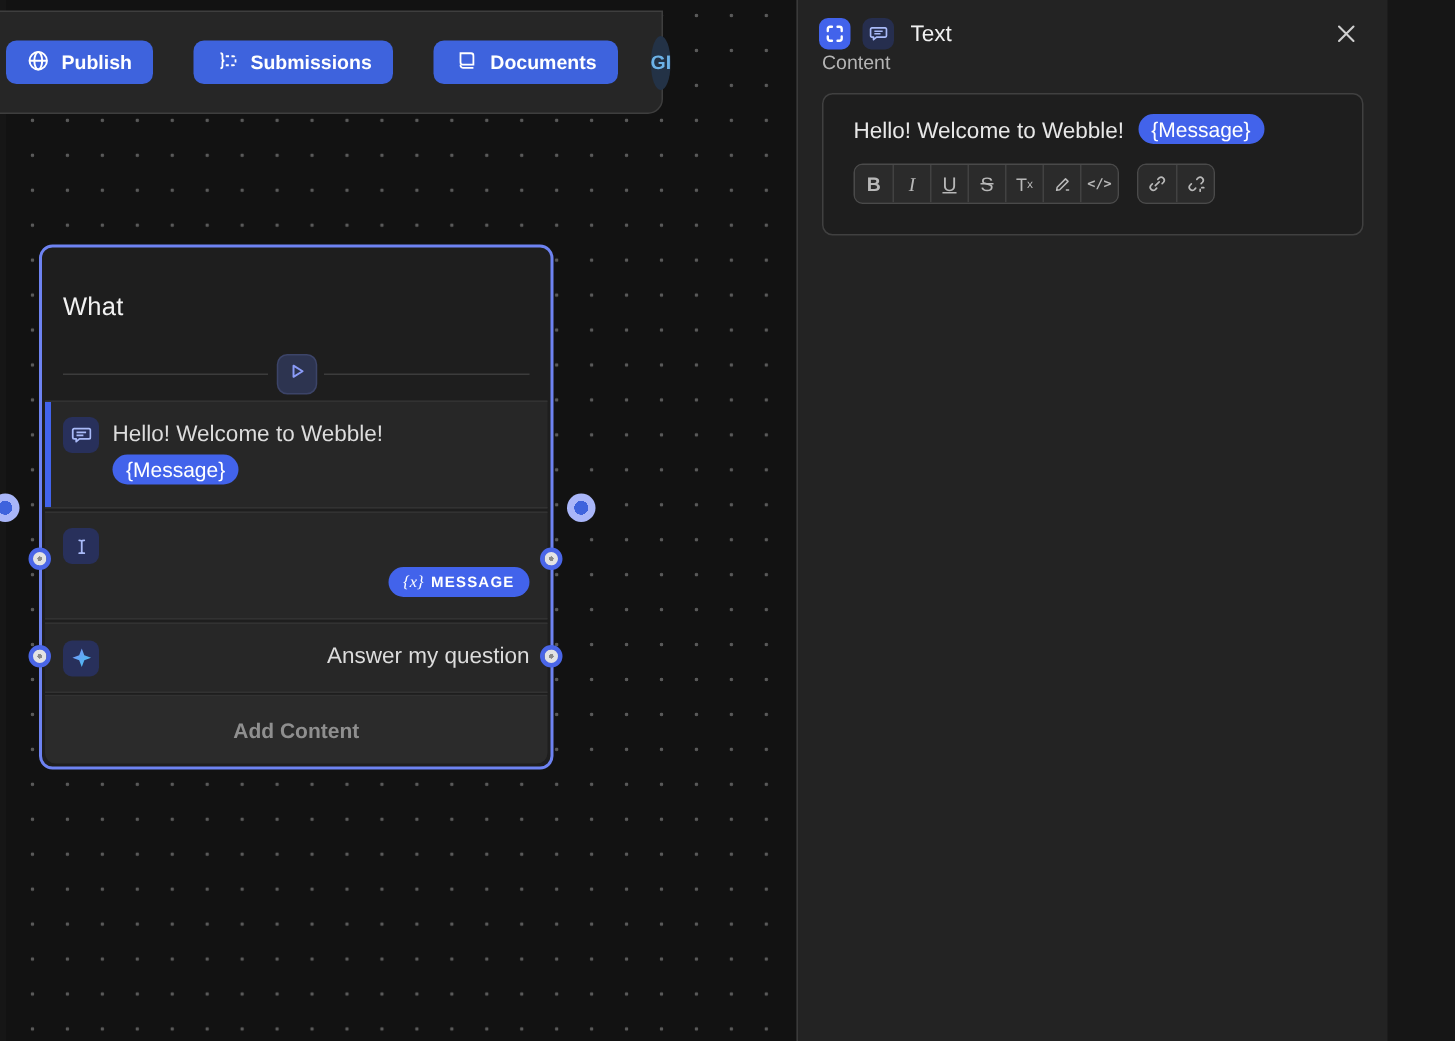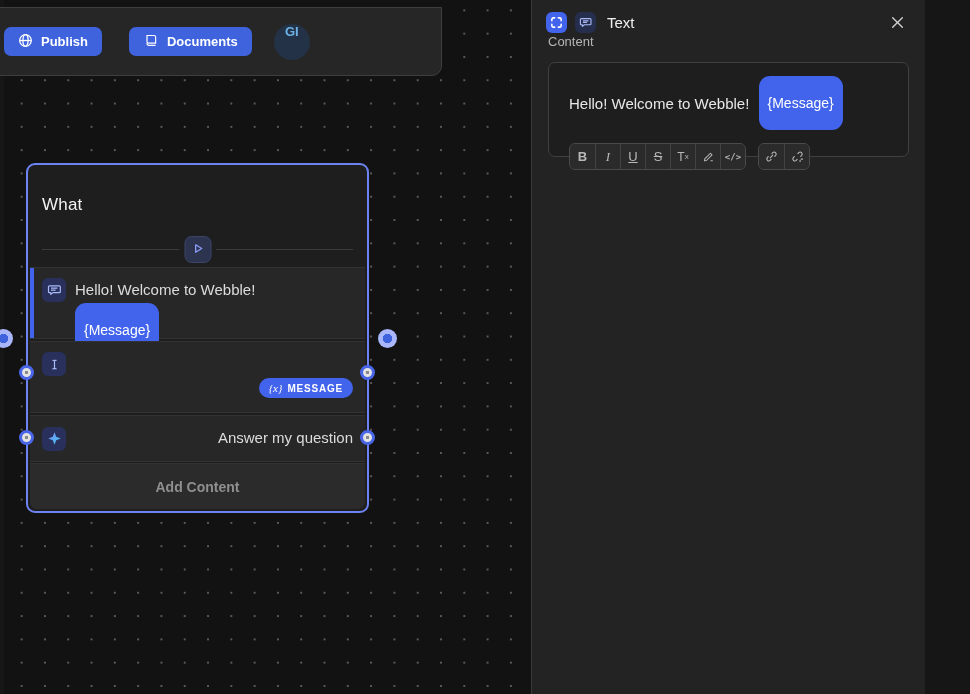--- a/index.html
+++ b/index.html
@@ -30,21 +30,21 @@
     display:flex; align-items:center; gap:8px;
     height:29px; padding:0 14px; border:none; border-radius:7px;
     background:#3E63DD; color:#fff; font-size:13px; font-weight:700;
     font-family:"Liberation Sans", sans-serif; cursor:pointer;
     margin-right:27px; white-space:nowrap;
   }
   .tb-btn svg { flex:0 0 auto; }
   #avatar {
     width:36px; height:36px; border-radius:50%; background:#233246;
     color:#6db3e8; font-size:13px; font-weight:700;
-    display:flex; align-items:flex-start; justify-content:center;
+    display:flex; align-items:center; justify-content:center;
     margin-left:-5px; cursor:pointer;
   }
 
   
   #group-node {
     position:absolute; left:22px; top:163px; width:343px; height:350px;
     background:#1e1e1e; border:2px solid #6e83f2; border-radius:9px;
     z-index:2;
   }
   #group-title {
@@ -72,21 +72,21 @@
   }
   .g-el.selected { box-shadow:inset 4px 0 0 0 #4263EB; }
   .el-row { display:flex; align-items:flex-start; gap:9px; padding:10px 12px; }
   .el-icon {
     flex:0 0 auto; width:24px; height:24px; border-radius:6px;
     background:#28305b; display:flex; align-items:center; justify-content:center;
   }
   .el-text { font-size:15px; color:#dcdcdc; line-height:1.35; padding-top:2px; }
   .var-pill {
     display:inline-block; background:#4263EB; color:#fff;
-    font-size:14px; line-height:20px; padding:17px 9px; border-radius:11px;
+    font-size:14px; line-height:20px; padding:0 9px; border-radius:11px;
     margin-top:3px;
   }
   .msg-badge {
     position:absolute; right:12px; bottom:14px;
     background:#4263EB; color:#fff; border-radius:10px;
     height:20px; padding:0 10px; display:flex; align-items:center; gap:5px;
   }
   .msg-badge .bvar { font-size:11px; font-style:italic; font-family:"Liberation Serif", serif; }
   .msg-badge .blab { font-size:10px; font-weight:700; letter-spacing:.8px; }
   #el-1 { height:72px; }
@@ -171,20 +171,29 @@
     <div id="top-toolbar">
       <button class="tb-btn">
         <span>
           <svg width="15" height="15" viewBox="0 0 15 15" fill="none" stroke="#fff" stroke-width="1.3">
             <circle cx="7.5" cy="7.5" r="5.8"></circle>
             <ellipse cx="7.5" cy="7.5" rx="2.6" ry="5.8"></ellipse>
             <path d="M1.8 7.5h11.4"></path>
           </svg>
         </span>
         <span>Publish</span>
+      </button>
+      <button class="tb-btn">
+        <span>
+          <svg width="16" height="15" viewBox="0 0 16 15" fill="none" stroke="#fff" stroke-width="1.2">
+            <path d="M4 2.5c.9 0 1.3.6 1.3 1.3v2.4c0 .7.4 1.3 1.3 1.3-.9 0-1.3.6-1.3 1.3v2.4c0 .7-.4 1.3-1.3 1.3"></path>
+            <path d="M7.5 4.5h5A1.5 1.5 0 0 1 14 6v3a1.5 1.5 0 0 1-1.5 1.5h-5" stroke-dasharray="2.2 1.6"></path>
+          </svg>
+        </span>
+        <span>Submissions</span>
       </button>
       <button class="tb-btn">
         <span>
           <svg width="16" height="15" viewBox="0 0 16 15" fill="none" stroke="#fff" stroke-width="1.2">
             <path d="M4 2.5h7a1.6 1.6 0 0 1 1.6 1.6v6H5.6A1.6 1.6 0 0 1 4 8.5v-6z"></path>
             <path d="M4 10.1v.4A1.8 1.8 0 0 0 5.8 12.3h6.8"></path>
           </svg>
         </span>
         <span>Documents</span>
       </button>

